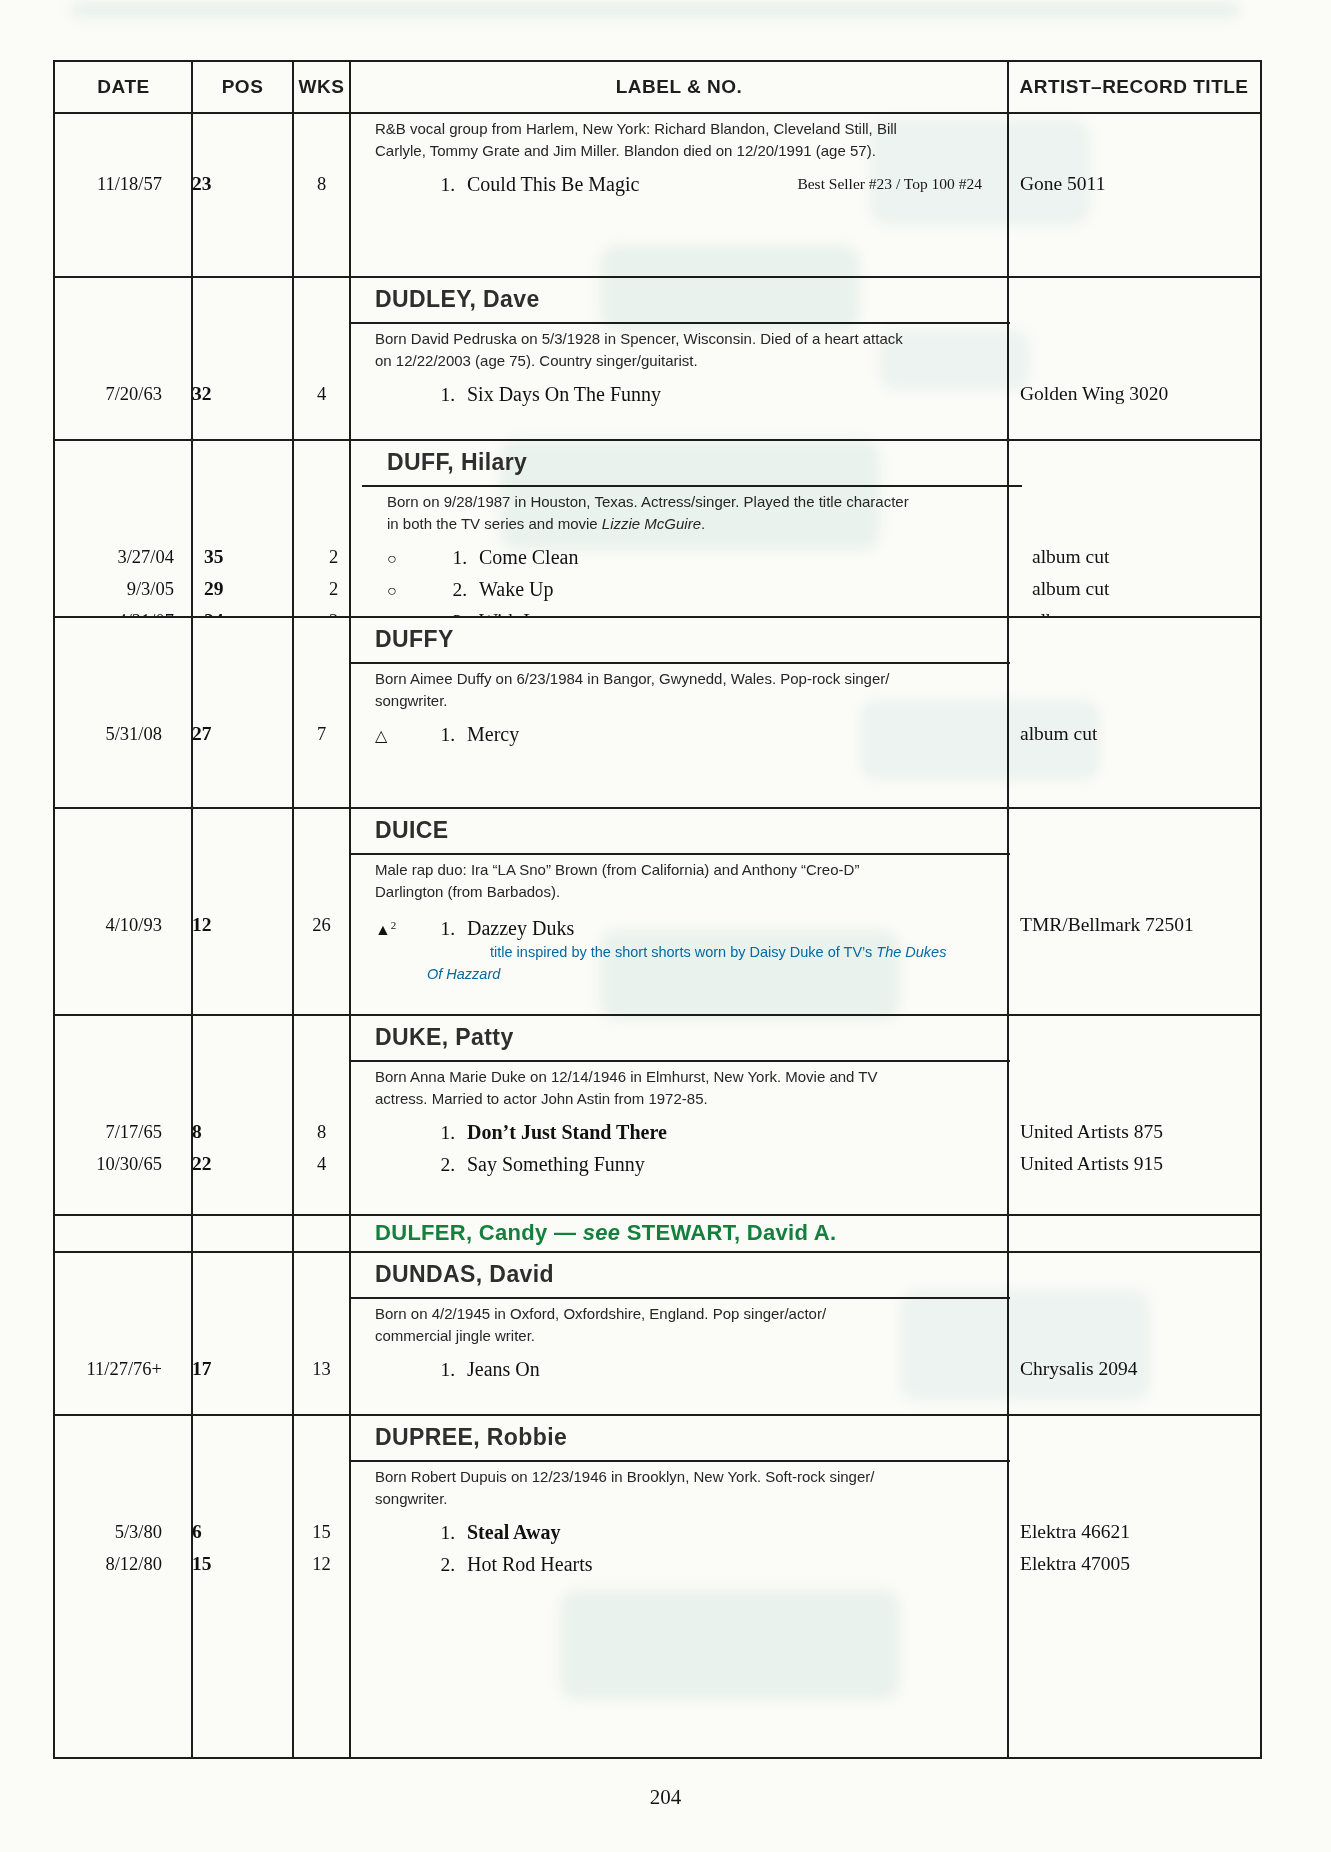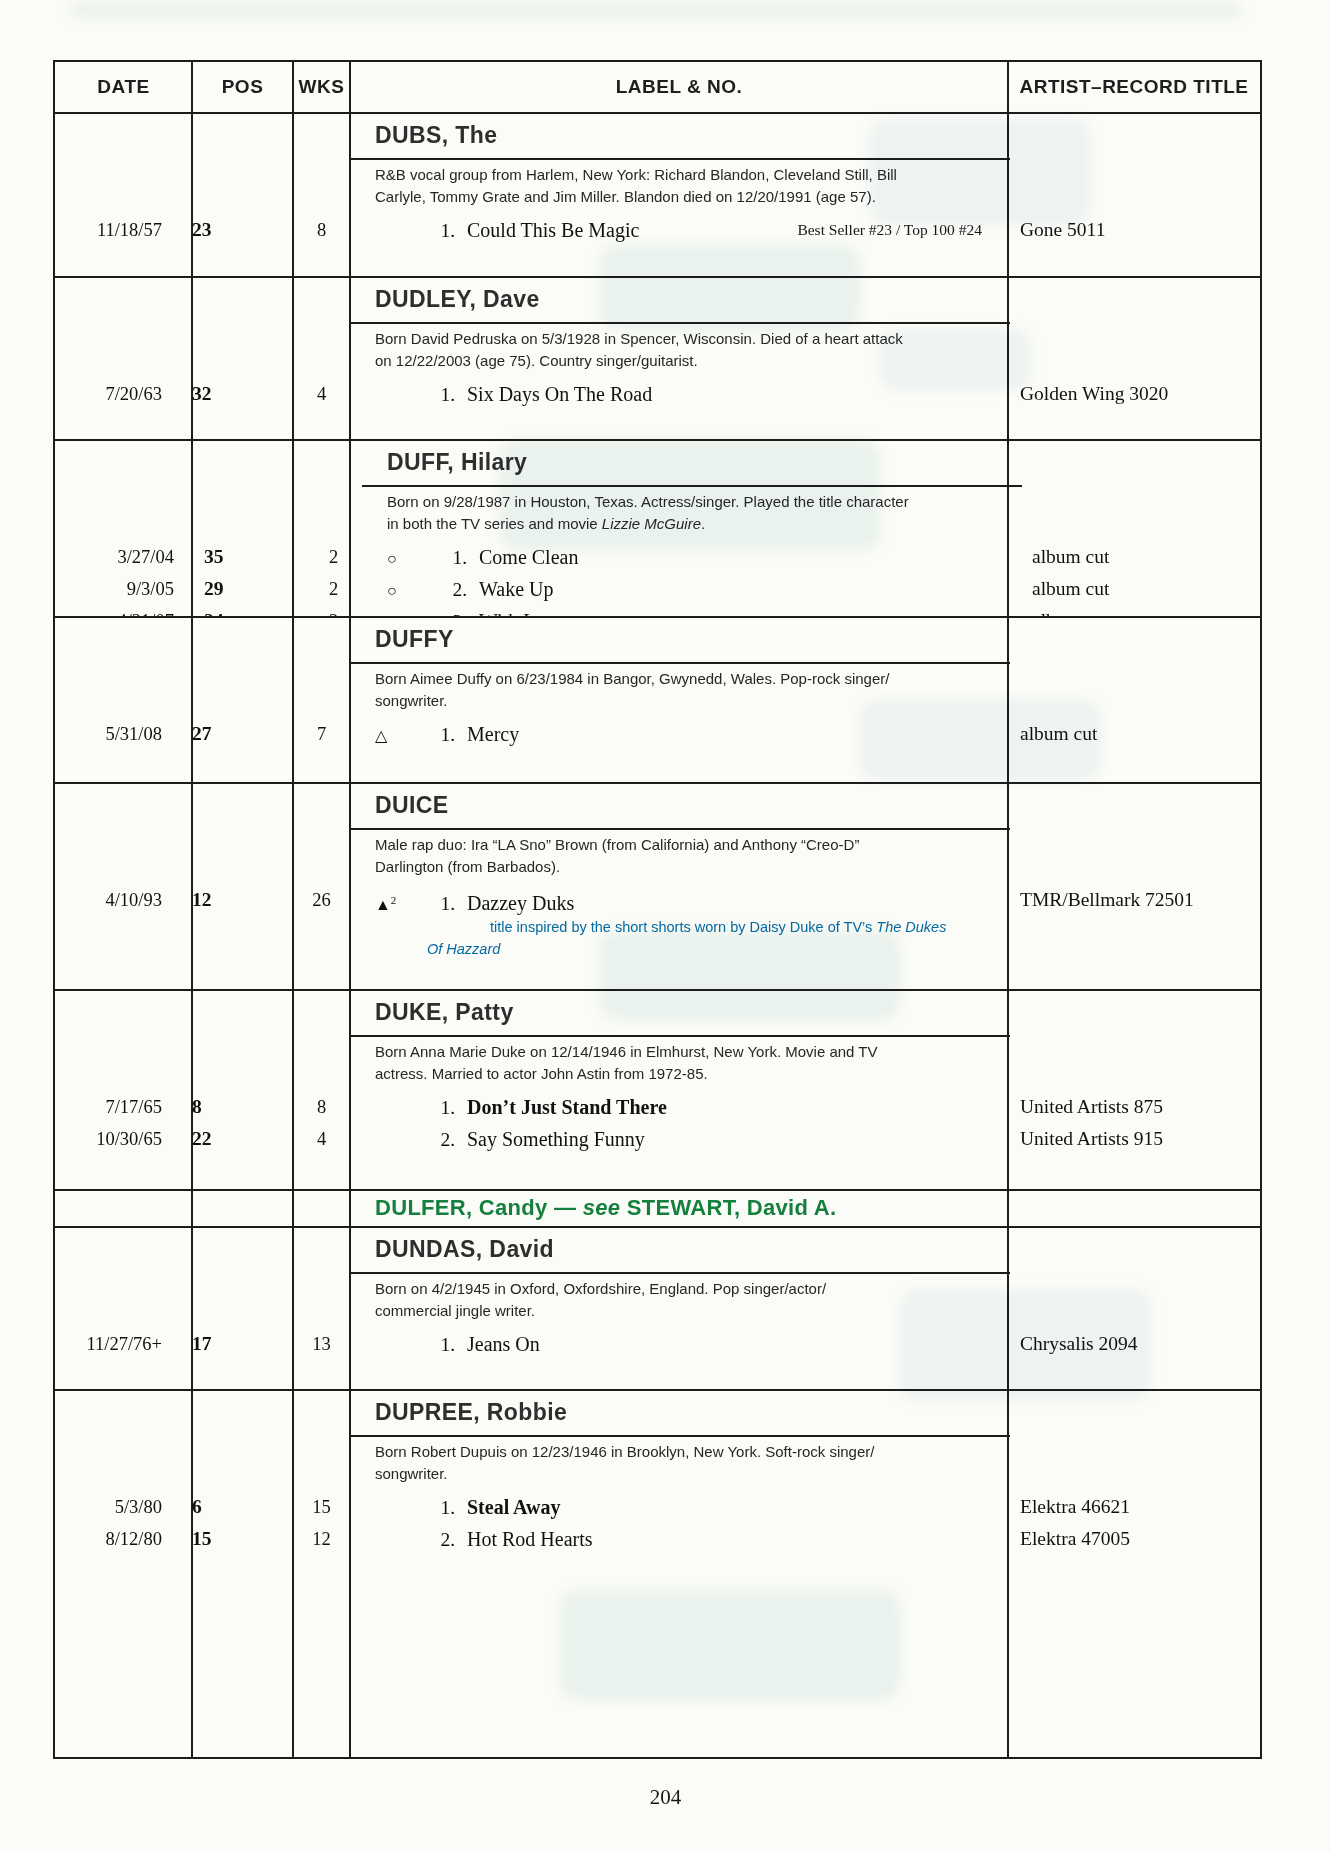--- a/index.html
+++ b/index.html
@@ -103,24 +103,20 @@
     <div class="hdr-row">
       <div class="hdr-cell">DATE</div>
       <div class="hdr-cell">POS</div>
       <div class="hdr-cell">WKS</div>
       <div class="hdr-cell">LABEL &amp; NO.</div>
       <div class="hdr-cell">ARTIST–RECORD TITLE</div>
     </div>
 
     <div>
         <div class="entry" style="height: 162px;">
-          <div class="name-band">
-            <div class="artist-name">DUBS, The</div>
-            <div class="name-underline"></div>
-          </div>
           <div class="bio">
             <div class="bio-line"><span>R&amp;B vocal group from Harlem, New York: Richard Blandon, Cleveland Still, Bill</span></div>
             <div class="bio-line"><span>Carlyle, Tommy Grate and Jim Miller. Blandon died on 12/20/1991 (age 57).</span></div>
           </div>
           <div style="height: 6px;"></div>
           <div class="song-row">
             <div class="date-cell">11/18/57</div>
             <div class="pos-cell">23</div>
             <div class="wks-cell">8</div>
             <div class="title-cell"><span class="sym"></span><span class="num">1.</span><span class="song-title">Could This Be Magic</span><div class="chart-note">Best Seller #23 / Top 100 #24</div></div>
@@ -134,21 +130,21 @@
           </div>
           <div class="bio">
             <div class="bio-line"><span>Born David Pedruska on 5/3/1928 in Spencer, Wisconsin. Died of a heart attack</span></div>
             <div class="bio-line"><span>on 12/22/2003 (age 75). Country singer/guitarist.</span></div>
           </div>
           <div style="height: 6px;"></div>
           <div class="song-row">
             <div class="date-cell">7/20/63</div>
             <div class="pos-cell">32</div>
             <div class="wks-cell">4</div>
-            <div class="title-cell"><span class="sym"></span><span class="num">1.</span><span class="song-title">Six Days On The Road</span></div>
+            <div class="title-cell"><span class="sym"></span><span class="num">1.</span><span class="song-title">Six Days On The Funny</span></div>
             <div class="label-cell">Golden Wing 3020</div>
           </div>
         </div>
         <div class="entry" style="height: 177px; padding-left: 12px;">
           <div class="name-band">
             <div class="artist-name">DUFF, Hilary</div>
             <div class="name-underline"></div>
           </div>
           <div class="bio">
             <div class="bio-line"><span>Born on 9/28/1987 in Houston, Texas. Actress/singer. Played the title character</span></div>
@@ -170,21 +166,21 @@
             <div class="label-cell">album cut</div>
           </div>
           <div class="song-row">
             <div class="date-cell">4/21/07</div>
             <div class="pos-cell">24</div>
             <div class="wks-cell">2</div>
             <div class="title-cell"><span class="sym"></span><span class="num">3.</span><span class="song-title">With Love</span></div>
             <div class="label-cell">album cut</div>
           </div>
         </div>
-        <div class="entry" style="height: 166px;">
+        <div class="entry" style="height: 191px;">
           <div class="name-band">
             <div class="artist-name">DUFFY</div>
             <div class="name-underline"></div>
           </div>
           <div class="bio">
             <div class="bio-line"><span>Born Aimee Duffy on 6/23/1984 in Bangor, Gwynedd, Wales. Pop-rock singer/</span></div>
             <div class="bio-line"><span>songwriter.</span></div>
           </div>
           <div style="height: 6px;"></div>
           <div class="song-row">

